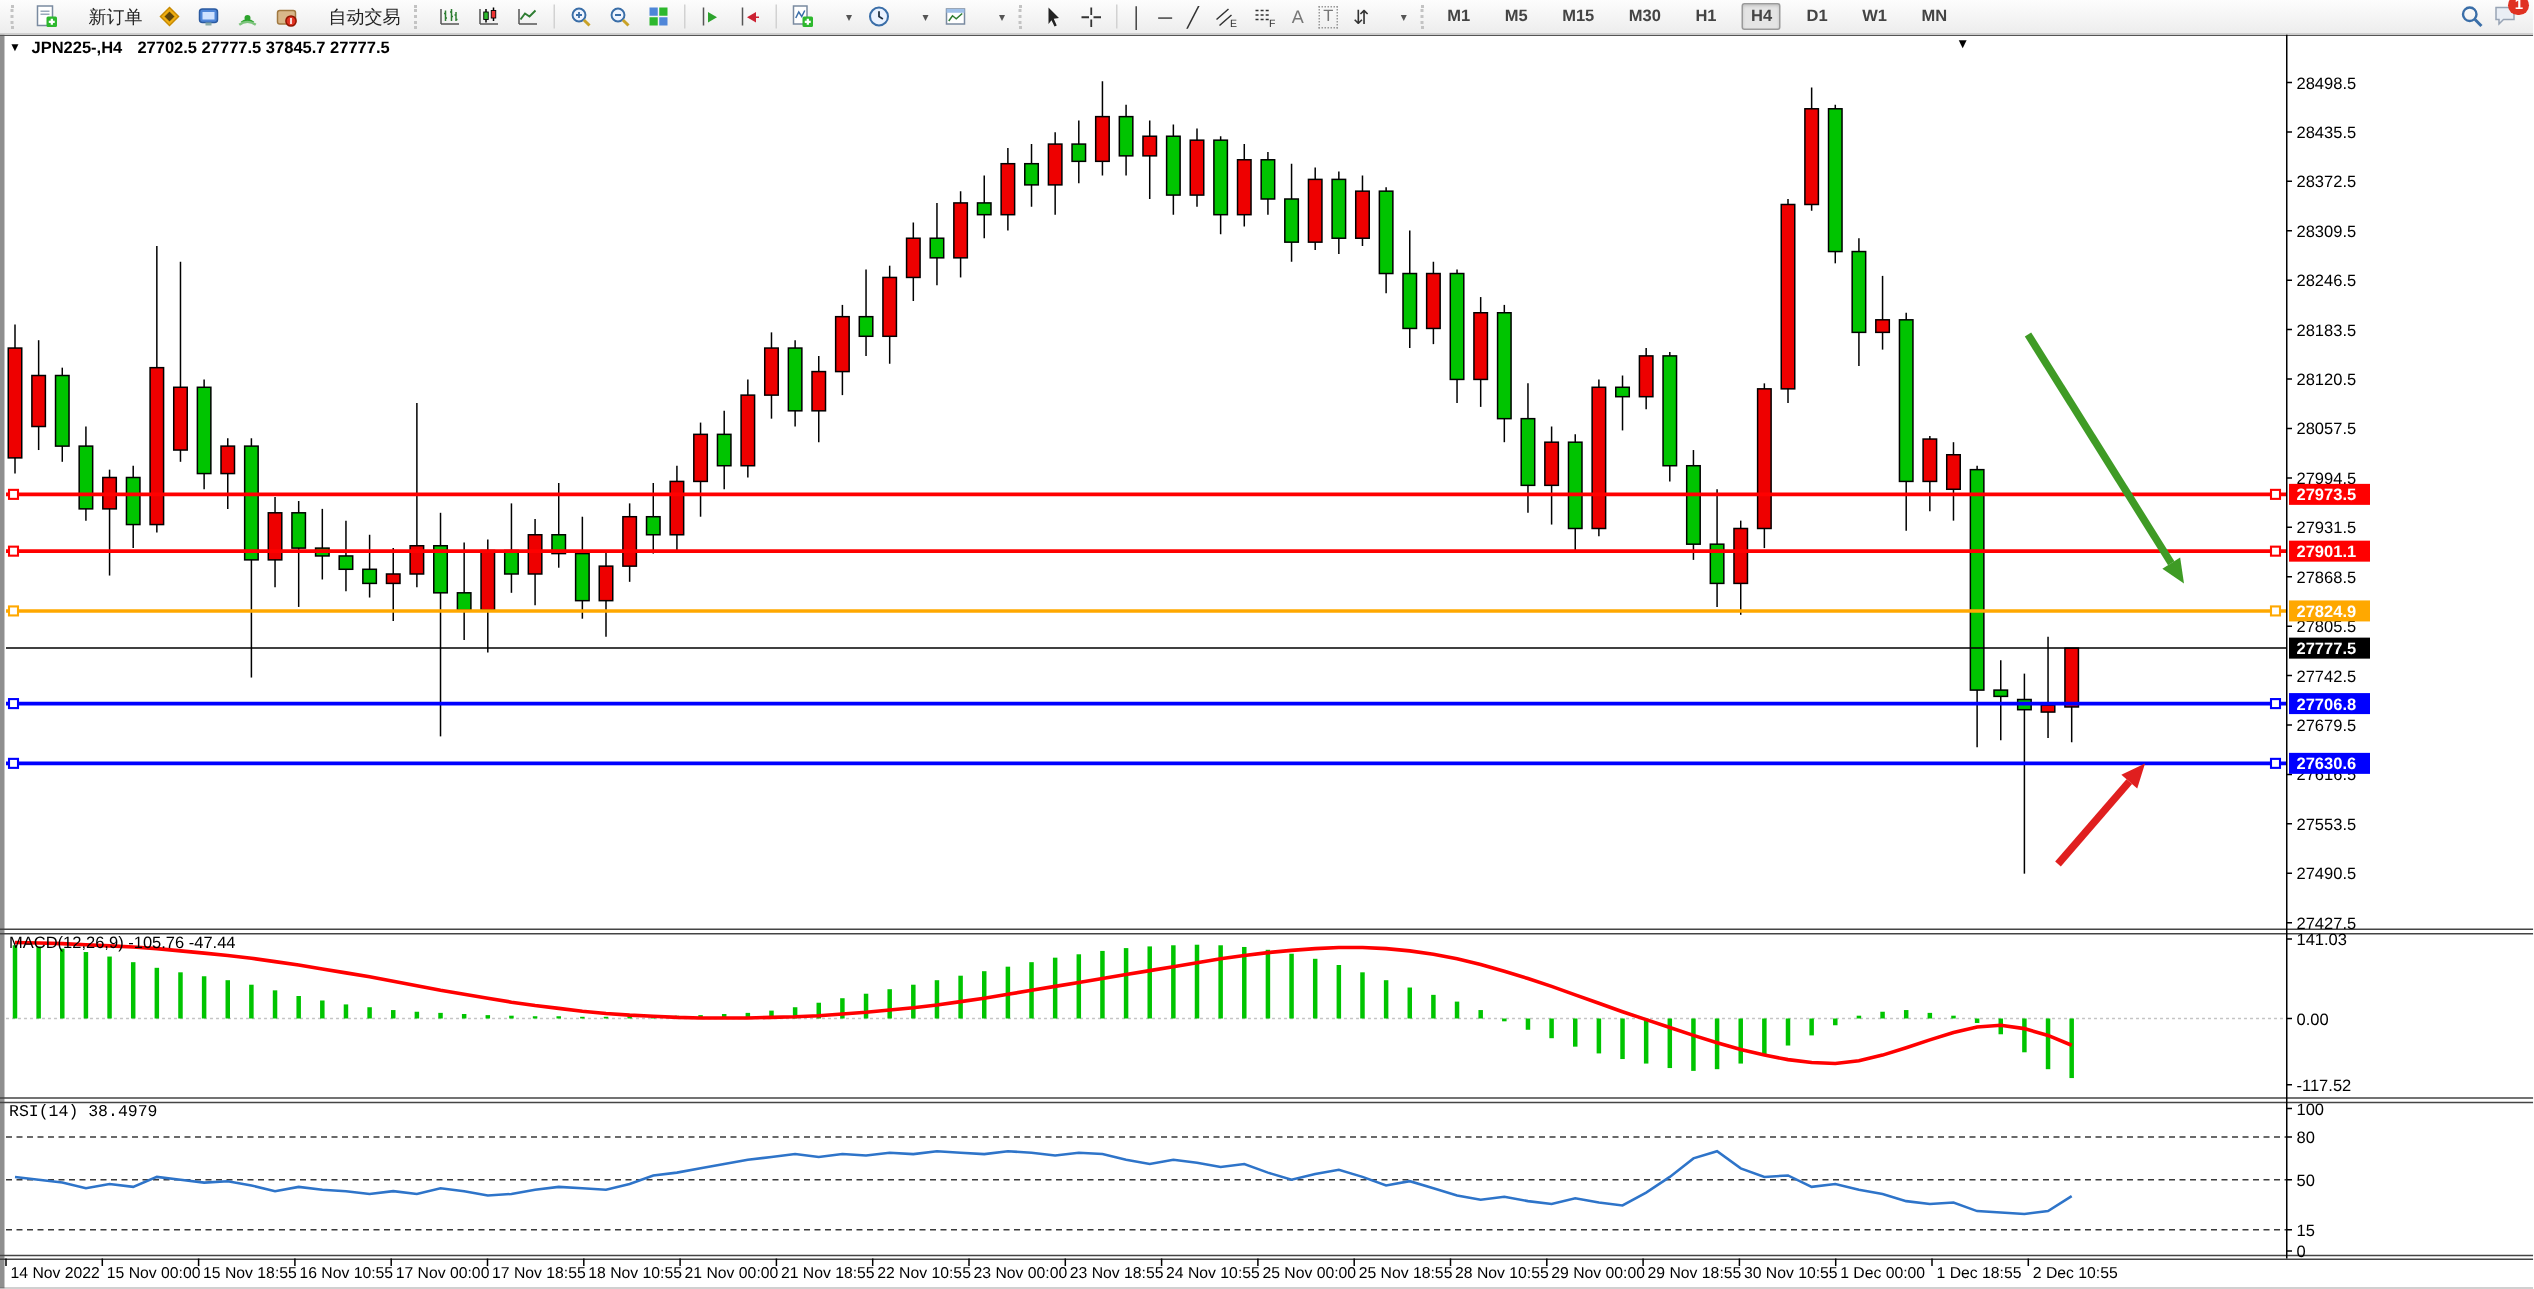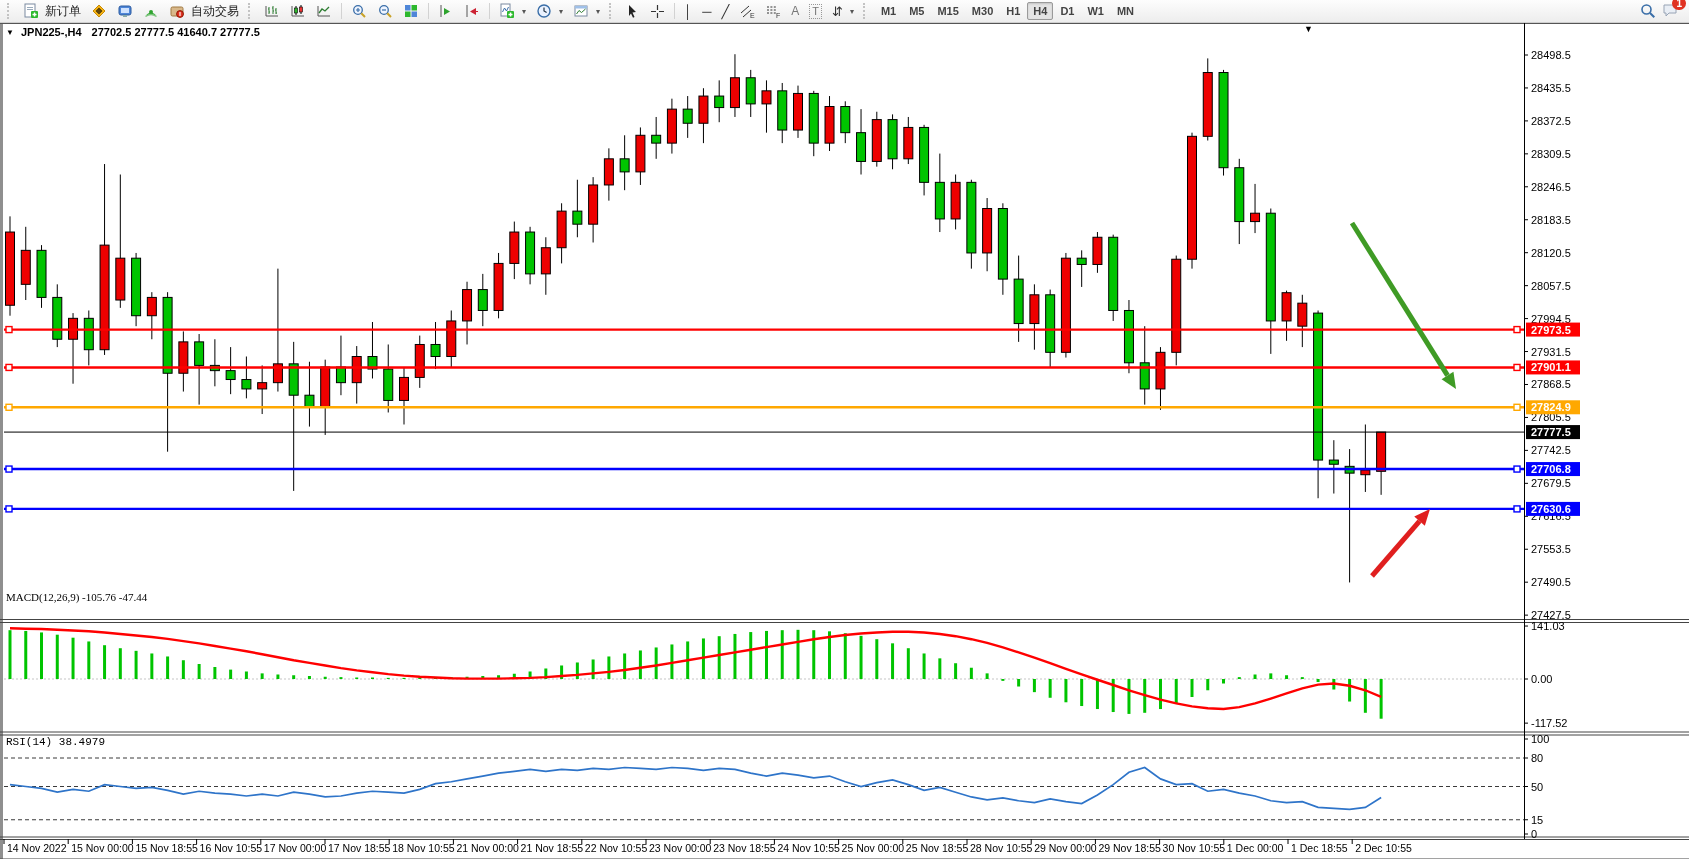--- a/index.html
+++ b/index.html
@@ -1,39 +1,39 @@
 <!DOCTYPE html>
 <html><head>
 <meta charset="utf-8">
 <style>
   html,body{margin:0;padding:0;background:#fff;font-family:"Liberation Sans",sans-serif;}
   #app{width:1689px;height:859px;position:relative;background:#fff;overflow:hidden;}
   
   #toolbar{height:22px;display:flex;align-items:center;background:linear-gradient(#fdfdfd,#ededed);
     border-bottom:1px solid #cfcfcf;padding:0 4px;gap:2px;font-size:11px;color:#333;}
-  .tbtn{height:20px;display:flex;align-items:center;gap:6px;padding:0 3px;border:1px solid transparent;border-radius:2px;cursor:default;}
+  .tbtn{height:20px;display:flex;align-items:center;gap:20px;padding:0 3px;border:1px solid transparent;border-radius:2px;cursor:default;}
   .tbtn svg{display:block}
   .tlabel{font-size:12px;color:#222;white-space:nowrap;}
   .handle{width:5px;height:16px;border-left:2px dotted #c3c3c3;margin:0 3px;}
   .sep{width:1px;height:16px;background:#d2d2d2;margin:0 3px;}
   .dd{font-size:8px;color:#555;margin-left:1px;}
   .tf{font-size:11px;font-weight:bold;color:#444;padding:2px 5px;border:1px solid transparent;border-radius:2px;}
   .tf.active{background:#e4e4e4;border-color:#9a9a9a;box-shadow:inset 0 1px 2px rgba(0,0,0,.15);}
   #tb-right{margin-left:auto;display:flex;align-items:center;gap:6px;padding-right:6px;}
   #chat-wrap{position:relative;}
   #chat-badge{position:absolute;top:-5px;right:-7px;background:#e03222;color:#fff;border-radius:8px;
     font-size:10px;font-weight:bold;padding:0 4px;line-height:13px;}
   .glyph{font-size:13px;line-height:13px;color:#333}
   
   #chartwrap{position:relative;width:1689px;height:837px;background:#fff;}
   #chartsvg{position:absolute;left:0;top:0;}
   .overlay{position:absolute;font-size:11px;color:#000;white-space:nowrap;z-index:5;}
   #title-ov{left:6px;top:3px;font-weight:bold;}
   #title-ov .tri{font-size:8px;vertical-align:1px;margin-right:4px;}
-  #macd-ov{left:6px;top:568px;font-family:Liberation Serif, serif;}
+  #macd-ov{left:6px;top:600px;}
   #rsi-ov{left:6px;top:713px;font-family:Liberation Mono, monospace;}
   #chart-dd{left:1304px;top:1px;font-size:9px;}
 </style>
 </head>
 <body>
 
 <div id="app">
 
   <div id="toolbar">
     <div class="handle"></div>
@@ -201,21 +201,21 @@
       </div>
     <div class="tbtn">
         <span class="glyph" style="border:1px dotted #999;padding:0 2px;color:#777;font-size:11px">T</span>
       </div>
     <div class="tbtn">
         <span class="glyph">⇵</span>
         <span class="dd">▾</span>
       </div>
 
     <div class="handle"></div>
-    <div id="tf-group" style="display:flex;align-items:center;gap:1px;">
+    <div id="tf-group" style="display:flex;align-items:center;gap:11px;">
         <span class="tf">M1</span>
         <span class="tf">M5</span>
         <span class="tf">M15</span>
         <span class="tf">M30</span>
         <span class="tf">H1</span>
         <span class="tf active">H4</span>
         <span class="tf">D1</span>
         <span class="tf">W1</span>
         <span class="tf">MN</span>
       </div>
@@ -670,19 +670,19 @@
           <text x="1226.8" y="829" style="font-family:&quot;Liberation Sans&quot;,sans-serif;font-size:10.5px" fill="#000">1 Dec 00:00</text>
           <line x1="1288" y1="816" x2="1288" y2="821" stroke="#000"></line>
           <text x="1291" y="829" style="font-family:&quot;Liberation Sans&quot;,sans-serif;font-size:10.5px" fill="#000">1 Dec 18:55</text>
           <line x1="1352.2" y1="816" x2="1352.2" y2="821" stroke="#000"></line>
           <text x="1355.2" y="829" style="font-family:&quot;Liberation Sans&quot;,sans-serif;font-size:10.5px" fill="#000">2 Dec 10:55</text>
         </g>
       </svg>
     <div class="overlay" id="title-ov">
       <span class="tri">▼</span>
       <span>JPN225-,H4</span>
-      <span style="margin-left:7px;">27702.5 27777.5 41640.7 27777.5</span>
+      <span style="margin-left:7px;">27702.5 27777.5 37845.7 27777.5</span>
     </div>
     <div class="overlay" id="chart-dd">▼</div>
     <div class="overlay" id="macd-ov">MACD(12,26,9) -105.76 -47.44</div>
     <div class="overlay" id="rsi-ov">RSI(14) 38.4979</div>
   </div>
 </div>
 
 </body></html>

